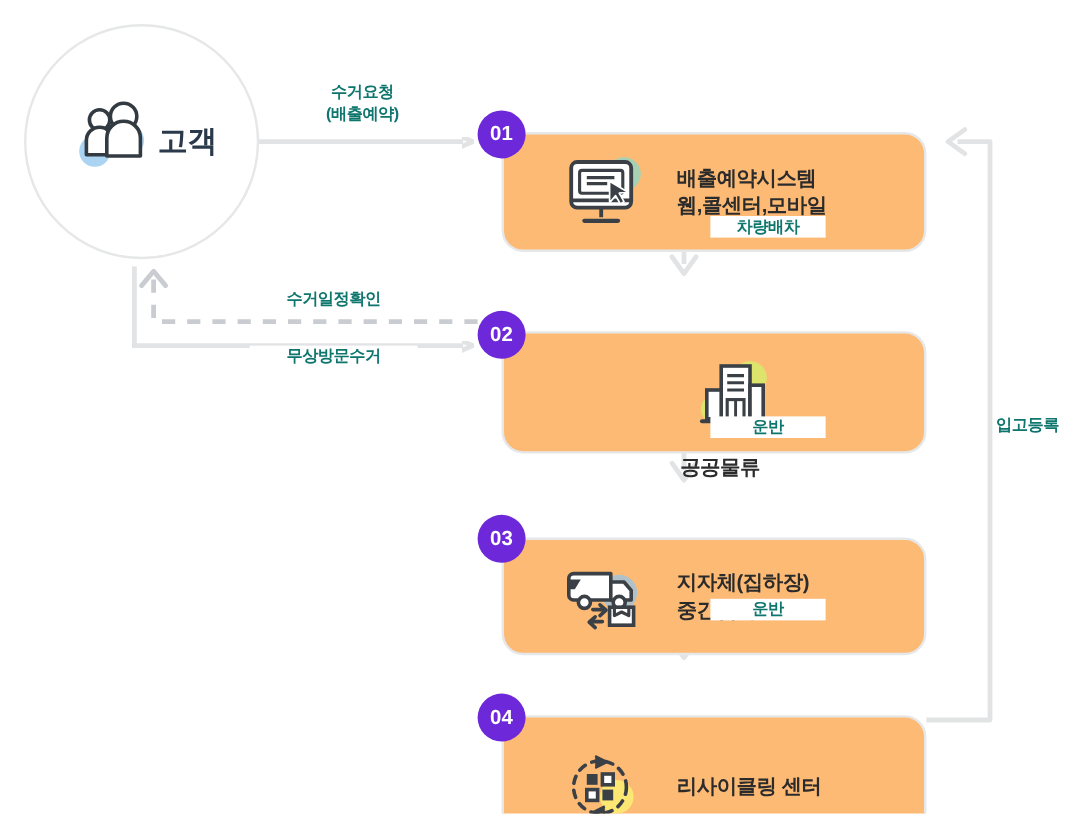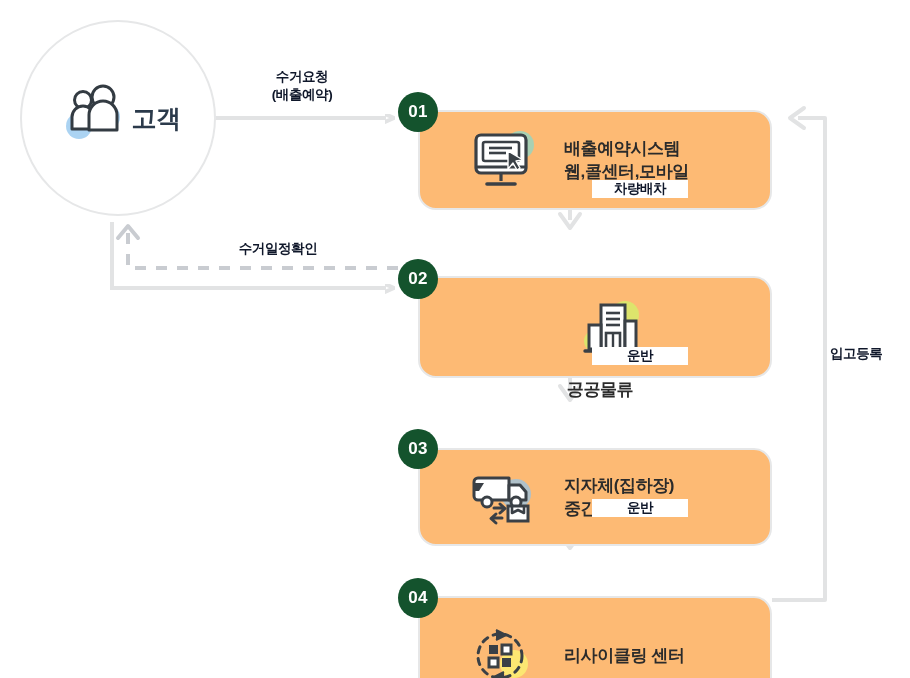--- a/index.html
+++ b/index.html
@@ -41,33 +41,33 @@
     flex:0 0 100px;margin-left:34px;
   }
   .pbox .box-text{
     font-size:17px;font-weight:bold;color:#2b2b2b;line-height:1.38;
     letter-spacing:-0.4px;white-space:pre-line;margin-left:10px;
   }
 
   
   .badge{
     position:absolute;width:40px;height:40px;border-radius:50%;
-    background:#14532d;color:#ffffff;
+    background:#6d28d9;color:#ffffff;
     display:flex;align-items:center;justify-content:center;
     font-size:17px;font-weight:bold;letter-spacing:0.3px;
     box-sizing:border-box;z-index:6;
   }
   #badge1{left:398px;top:92px;}
   #badge2{left:398px;top:259px;}
   #badge3{left:398px;top:429px;}
   #badge4{left:398px;top:578px;}
 
   
   .clabel{
-    position:absolute;color:#0f172a;font-size:13.5px;font-weight:bold;
+    position:absolute;color:#0f766e;font-size:13.5px;font-weight:bold;
     letter-spacing:-0.4px;line-height:1.35;text-align:center;
     white-space:pre-line;z-index:5;background:#fff;
   }
   #lbl-req{left:240px;top:68px;width:124px;}
   #lbl-sched{left:208px;top:240px;width:140px;}
   #lbl-free{left:208px;top:288px;width:140px;}
   #lbl-dispatch{left:592px;top:180px;width:96px;}
   #lbl-move1{left:592px;top:347px;width:96px;}
   #lbl-move2{left:592px;top:499px;width:96px;}
   #lbl-in{left:830px;top:345px;width:74px;text-align:left;}
@@ -207,18 +207,19 @@
         <rect x="32" y="34" width="9" height="9" fill="#3a4046"></rect>
       </svg>
     </span>
     <span class="box-text">리사이클링 센터</span>
   </div>
   <div class="badge" id="badge4">04</div>
 
   <div class="clabel" id="lbl-req">수거요청
 (배출예약)</div>
   <div class="clabel" id="lbl-sched">수거일정확인</div>
+  <div class="clabel" id="lbl-free">무상방문수거</div>
   <div class="clabel" id="lbl-dispatch">차량배차</div>
   <div class="clabel" id="lbl-move1">운반</div>
   <div class="clabel" id="lbl-move2">운반</div>
   <div class="clabel" id="lbl-in">입고등록</div>
 
 </div>
 
 </body></html>

